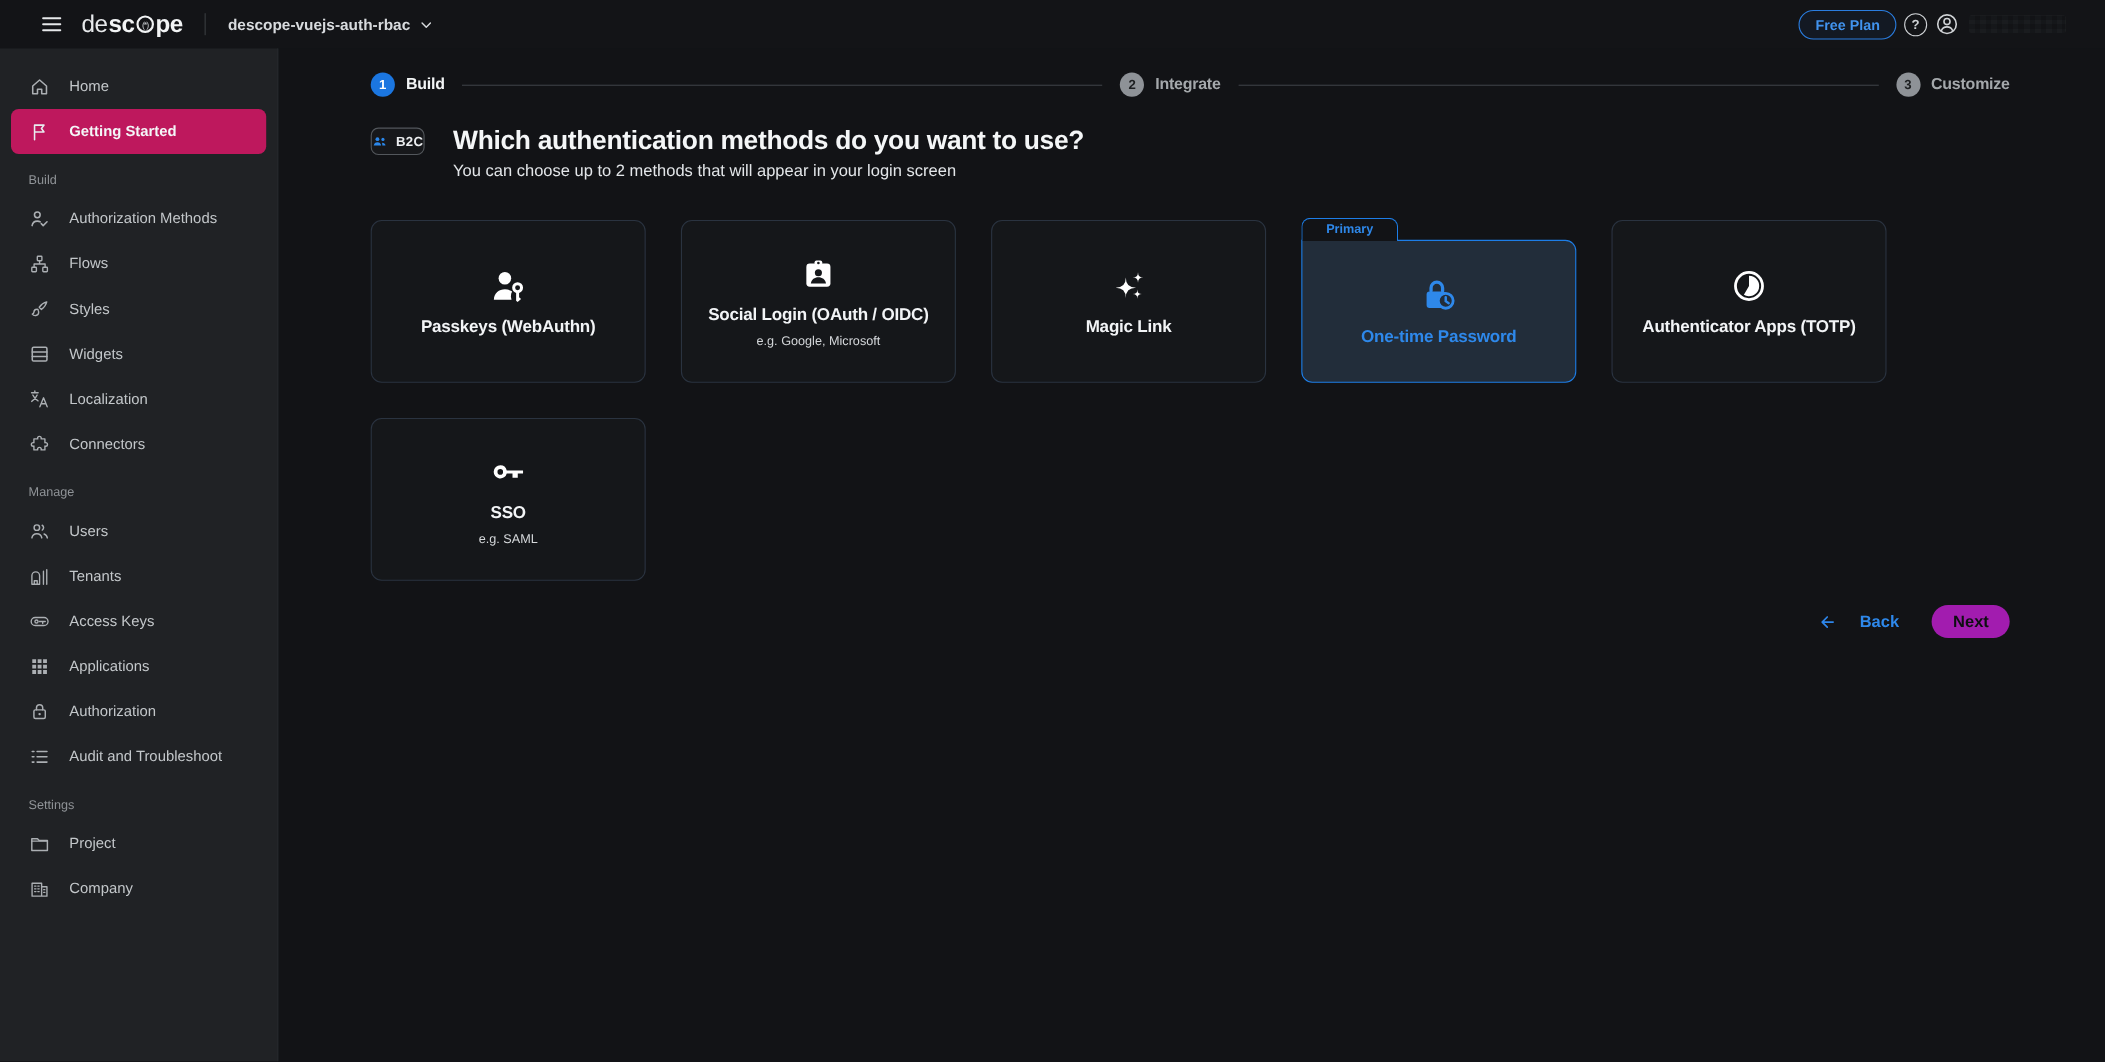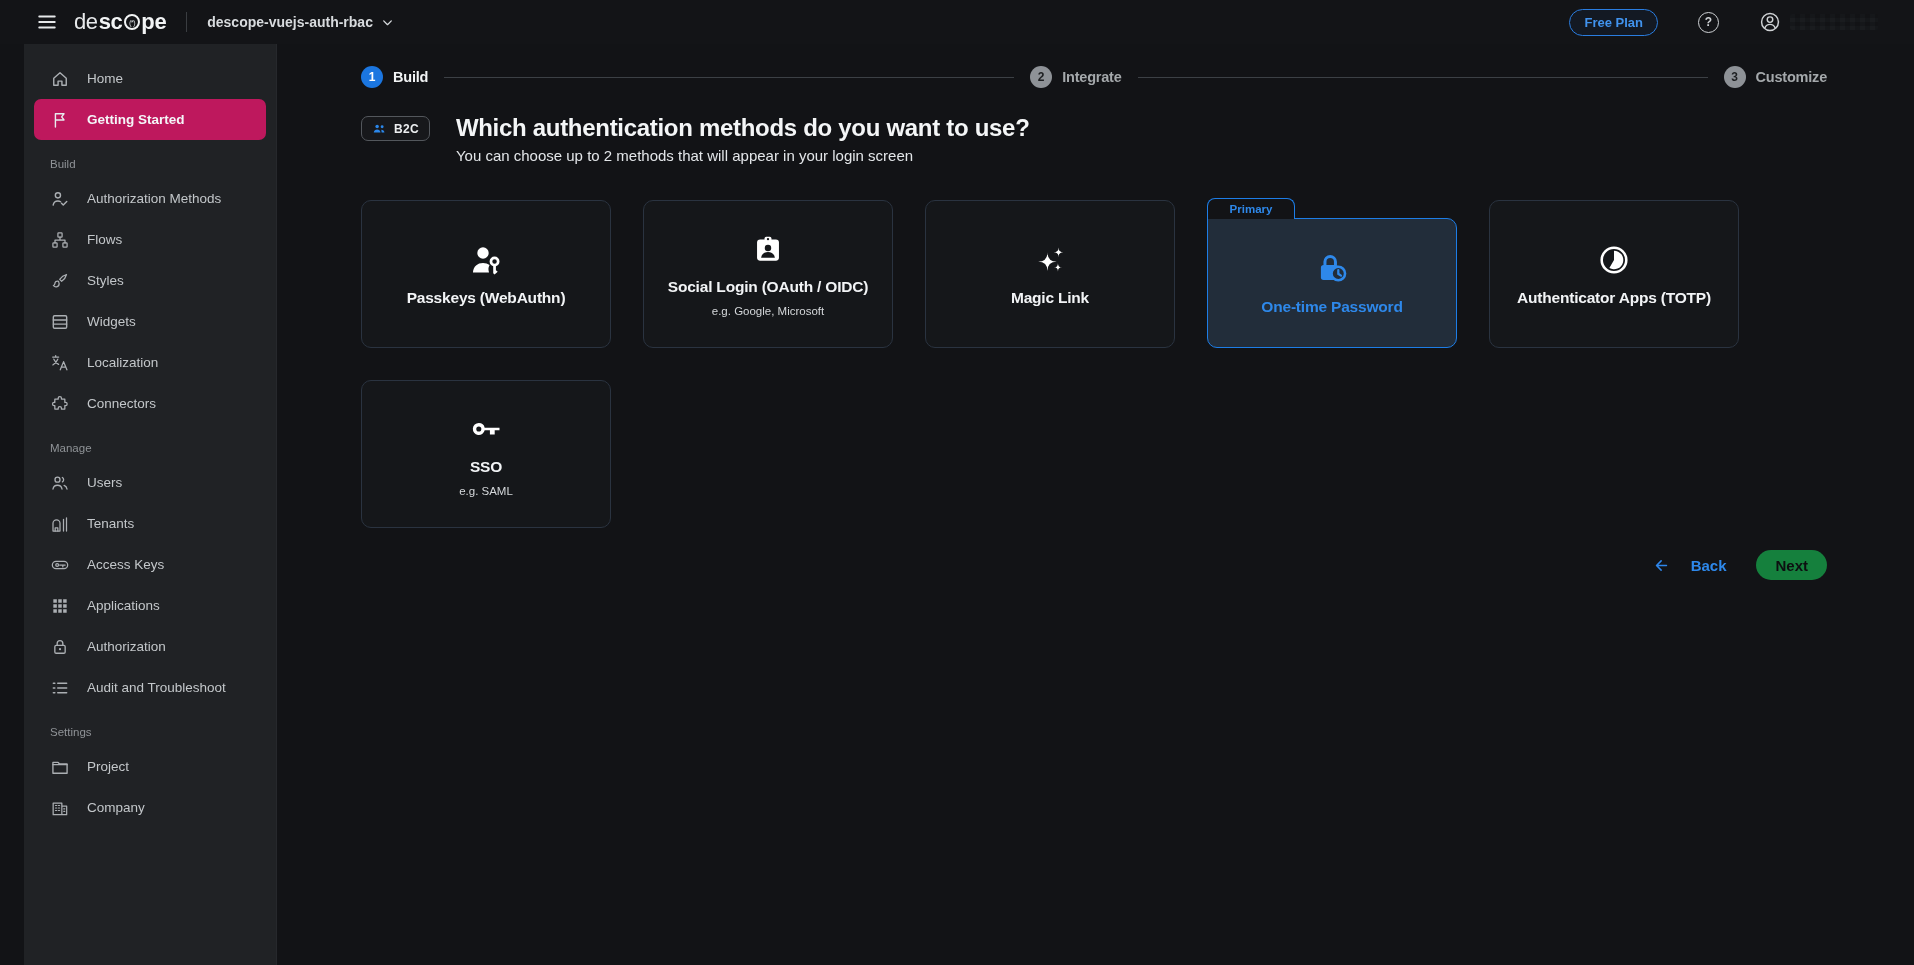--- a/index.html
+++ b/index.html
@@ -24,31 +24,31 @@
   
   .topbar{height:44px;background:var(--topbar-bg);display:flex;align-items:center;padding:0 36px;gap:16px;}
   .hamburger{color:#e6e8ea;cursor:pointer;}
   .logo{display:flex;align-items:center;gap:1px;color:#f2f4f5;font-size:22px;letter-spacing:-0.4px;cursor:pointer;}
   .logo .lt{font-weight:300;color:#e8eaec;}
   .logo .bd{font-weight:700;}
   .logo-o{width:16px;height:16px;border:2.4px solid #f2f4f5;border-radius:50%;display:inline-flex;align-items:center;justify-content:center;margin:0 .5px;}
   .logo-o span{font-size:8px;color:#c9cdd1;letter-spacing:-1px;line-height:1;transform:translateY(1px);}
   .tb-divider{width:1px;height:20px;background:#3a3d41;margin:0 4px;}
   .project-sel{display:flex;align-items:center;gap:8px;color:#d8dbde;font-size:14px;font-weight:600;cursor:pointer;}
-  .tb-right{margin-left:auto;display:flex;align-items:center;gap:40px;}
+  .tb-right{margin-left:auto;display:flex;align-items:center;gap:7px;}
   .free-plan{border:1px solid #2a7de0;color:#4193ee;border-radius:999px;padding:5px 14px;font-size:13px;font-weight:600;background:rgba(29,125,230,.06);cursor:pointer;}
   .circle-ic{width:21px;height:21px;border-radius:50%;border:1.6px solid #cfd2d5;color:#cfd2d5;display:flex;align-items:center;justify-content:center;font-size:12px;font-weight:700;cursor:pointer;}
   .account{display:flex;align-items:center;gap:9px;cursor:pointer;}
   .redacted{width:88px;height:16px;border-radius:2px;
     background:repeating-linear-gradient(90deg,#3e4043 0 5px,#313336 5px 10px),repeating-linear-gradient(0deg,#3a3c3f 0 4px,#2e3033 4px 8px);
     background-blend-mode:overlay;opacity:.85;}
 
   
   .shell{display:flex;height:921px;}
-  .sidebar{width:253px;background:var(--sidebar-bg);border-right:1px solid #26282c;padding-top:14px;flex:none;margin-left:24px;}
+  .sidebar{width:253px;background:var(--sidebar-bg);border-right:1px solid #26282c;padding-top:14px;flex:none;}
   .main{flex:1;padding:21px 87px 0 84px;}
 
   
   .side-item{height:41px;display:flex;align-items:center;gap:17px;padding:0 16px;margin:0 10px;border-radius:7px;color:var(--side-text);font-size:13.5px;cursor:pointer;}
   .side-item .ic{width:20px;height:20px;color:var(--side-icon);flex:none;}
   .side-item.active{background:#be185d;color:#f4f6f8;font-weight:600;}
   .side-item.active .ic{color:#e8ecef;}
   .side-section{margin:14px 0 4px;padding:0 26px;font-size:11.5px;color:var(--muted);height:20px;display:flex;align-items:center;}
 
   
@@ -56,21 +56,21 @@
   .step{display:flex;align-items:center;gap:10px;flex:none;}
   .step-circle{width:22px;height:22px;border-radius:50%;display:flex;align-items:center;justify-content:center;font-size:12px;font-weight:700;}
   .step.active .step-circle{background:#1b76e0;color:#fff;}
   .step.inactive .step-circle{background:#8e9297;color:#1d1f21;}
   .step-label{font-size:14.5px;font-weight:700;color:#f2f4f5;letter-spacing:-0.2px;}
   .step.inactive .step-label{color:#a4a8ab;}
   .step-line{flex:1;height:1px;background:#3c4045;margin:0 16px;}
 
   
   .header-row{display:flex;align-items:flex-start;gap:26px;margin-top:25px;}
-  .b2c-chip{margin-top:2px;display:flex;align-items:center;gap:7px;border:1px solid #53575c;border-radius:7px;padding:4px 10px;background:#17181b;}
+  .b2c-chip{margin-top:2px;display:flex;align-items:center;gap:7px;border:1px solid #53575c;border-radius:7px;padding:4px 0;background:#17181b;}
   .b2c-chip .ic{width:15px;height:15px;color:#2b87ea;}
   .b2c-chip span{font-size:12px;font-weight:700;color:#eceef0;letter-spacing:.3px;}
   .page-title{font-size:24px;font-weight:700;color:#f4f6f7;letter-spacing:-0.3px;line-height:28px;}
   .page-subtitle{margin-top:6px;font-size:15px;color:#e3e6e9;line-height:16px;}
 
   
   .cards{display:grid;grid-template-columns:repeat(5,250px);gap:32px;margin-top:36px;}
   .card{height:148px;background:var(--card-bg);border:1px solid var(--card-border);border-radius:10px;
     display:flex;flex-direction:column;align-items:center;justify-content:center;gap:11px;cursor:pointer;position:relative;}
   .card .card-icon{width:36px;height:36px;color:#fff;}
@@ -78,21 +78,21 @@
   .card-sub{font-size:11.5px;color:#d4d7da;margin-top:-2px;}
   .card.selected{height:130px;margin-top:18px;background:var(--sel-bg);border-color:var(--accent);border-radius:0 10px 10px 10px;}
   .card.selected .card-icon,.card.selected .card-title{color:var(--accent-text);}
   .primary-tab{position:absolute;top:-21px;left:-1px;width:88px;height:21px;border:1px solid var(--accent);border-bottom:none;
     border-radius:8px 8px 0 0;background:var(--page-bg);color:var(--accent-text);font-size:11.5px;font-weight:600;
     display:flex;align-items:center;justify-content:center;}
 
   
   .footer{display:flex;justify-content:flex-end;align-items:center;gap:30px;margin-top:22px;}
   .back-link{display:flex;align-items:center;gap:21px;color:var(--accent-text);font-size:15px;font-weight:700;cursor:pointer;}
-  .next-btn{background:#15803d;color:#0d0f11;border:none;border-radius:16px;height:30px;padding:0 19px;
+  .next-btn{background:#a21caf;color:#0d0f11;border:none;border-radius:16px;height:30px;padding:0 19px;
     font-size:15px;font-weight:700;font-family:inherit;cursor:pointer;}
   .knock{fill:var(--card-bg);}
   .knock-sel{fill:var(--sel-bg);}
 </style>
 </head>
 <body>
 
 <header class="topbar">
   <span class="hamburger">
     <svg width="22" height="22" viewBox="0 0 24 24" class="stroke-ic" style="stroke-width:2">

